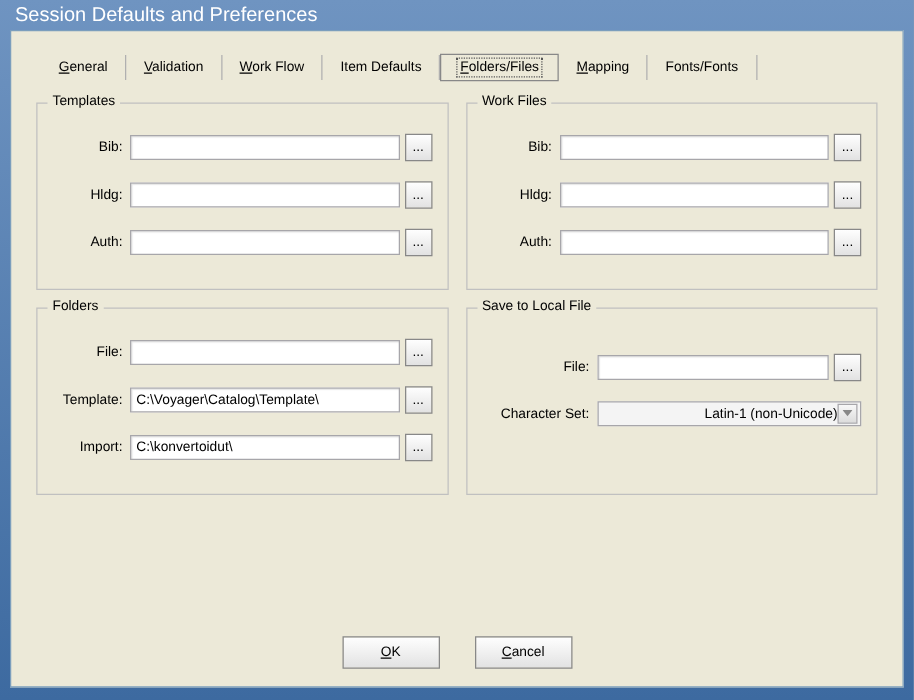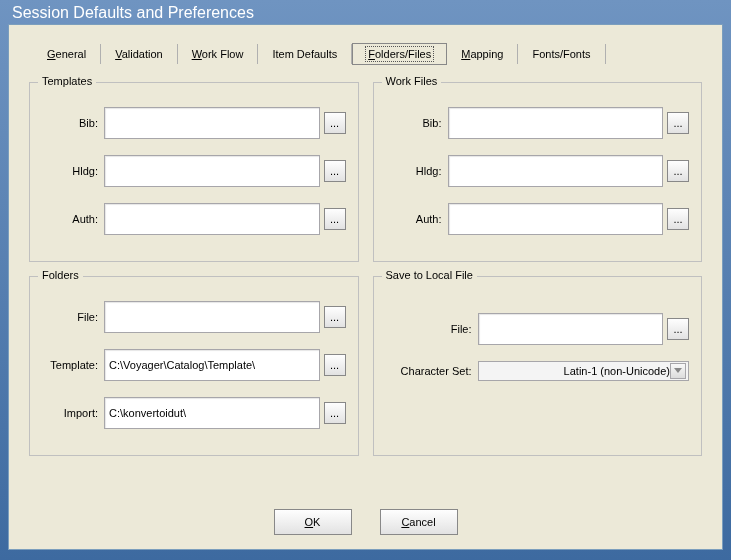--- a/index.html
+++ b/index.html
@@ -11,21 +11,21 @@
   .tab:last-child{border-right:1px solid #b0b0b0;}
   .tab.active{border:1px solid #888;border-bottom:1px solid #888;margin-bottom:-1px;position:relative;}
   .tab .ul{text-decoration:underline;}
   .tab.active .outline{outline:1px dotted #555;outline-offset:1px;display:inline-block;padding:0 1px;}
   .grid{display:grid;grid-template-columns:1fr 1fr;gap:14px;margin:0 4px;}
   .groupbox{border:1px solid #c0c0c0;position:relative;padding:16px 12px 10px 12px;}
   .gb-legend{position:absolute;top:-8px;left:8px;background:#ece9d8;padding:0 4px;}
   .row{display:flex;align-items:center;margin:8px 0 16px 0;}
   .rlabel{width:56px;text-align:right;padding-right:6px;}
   .rlabel-wide{width:86px;text-align:right;padding-right:6px;}
-  .field{flex:1;height:32px;border:1px solid #a7a6aa;background:#fff;box-shadow:inset 1px 1px 1px rgba(0,0,0,.1);box-sizing:border-box;font:inherit;padding:2px 4px;}
+  .field{flex:1;height:20px;border:1px solid #a7a6aa;background:#fff;box-shadow:inset 1px 1px 1px rgba(0,0,0,.1);box-sizing:border-box;font:inherit;padding:2px 4px;}
   .browse{width:22px;height:22px;margin-left:4px;border:1px solid #888;background:linear-gradient(#fefefe,#e2e2e2);cursor:pointer;font-size:11px;line-height:12px;display:flex;align-items:center;justify-content:center;box-sizing:border-box;}
   .select{flex:1;height:20px;border:1px solid #a7a6aa;background:#f4f4f4;display:flex;align-items:center;justify-content:flex-end;padding:0 2px 0 6px;box-sizing:border-box;}
   .select-arrow{width:14px;height:14px;border:1px solid #a7a6aa;background:linear-gradient(#f8f8f8,#dcdcdc);display:flex;align-items:center;justify-content:center;}
   .select-arrow svg{width:8px;height:6px;}
   .buttons{display:flex;justify-content:center;gap:28px;position:absolute;bottom:14px;left:0;right:0;}
   .btn{width:76px;height:24px;border:1px solid #888;background:linear-gradient(#fefefe,#e2e2e2);cursor:pointer;font:inherit;display:flex;align-items:center;justify-content:center;}
   .btn .ul{text-decoration:underline;}
 </style>
 </head>
 <body>

